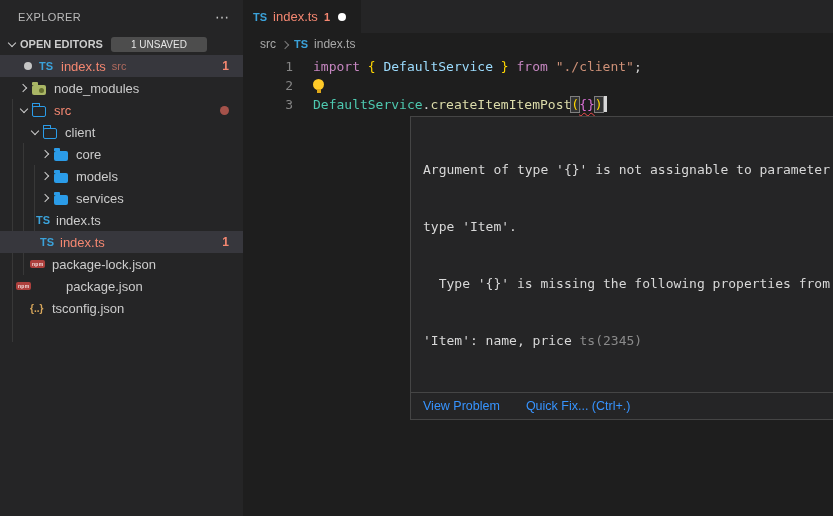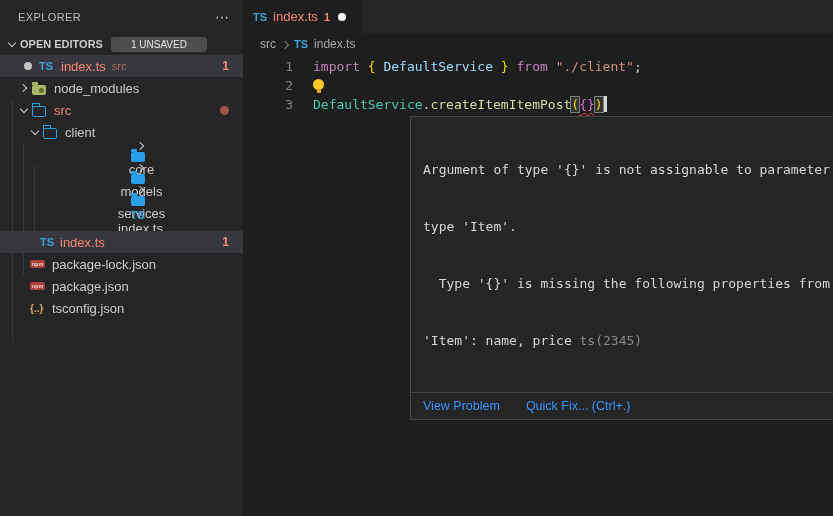--- a/index.html
+++ b/index.html
@@ -15,21 +15,21 @@
   .side-title .t { font-size:11px; color:#bbbbbb; letter-spacing:.4px; }
   .more { color:#c5c5c5; font-size:14px; cursor:pointer; }
 
   .sect-head { display:flex; align-items:center; height:22px; padding-left:4px;
     font-size:11px; font-weight:bold; color:#cccccc; }
   .badge-pill { margin-left:8px; background:#4d4d4d; color:#e6e6e6; font-size:10px;
     font-weight:normal; padding:2px 20px; border-radius:3px; }
 
   .row { position:relative; display:flex; align-items:center; height:22px; cursor:pointer; }
   .row.sel { background:#37373d; }
-  .lvl0 { padding-left:16px;text-align:center; } .lvl1 { padding-left:27px; } .lvl2 { padding-left:38px;flex-direction:column; }
+  .lvl0 { padding-left:16px;text-align:center; } .lvl1 { padding-left:27px; } .lvl2 { padding-left:38px; }
   .twistie { width:16px; flex:none; display:flex; align-items:center; justify-content:center; }
   .twistie::after { content:""; width:5px; height:5px;
     border-right:1.3px solid #cccccc; border-bottom:1.3px solid #cccccc;
     transform:rotate(-45deg); margin-left:-2px; }
   .twistie.down::after { transform:rotate(45deg); margin-top:-2px; margin-left:0; }
   .fic { width:20px; flex:none; display:flex; align-items:center; }
   .lbl { margin-left:2px; white-space:nowrap; }
   .err-text { color:#f48771; }
   .dim-detail { font-size:11px; color:#b06a5e; margin-left:6px; }
   .count-badge { position:absolute; right:14px; color:#f48771; font-size:12px; font-weight:bold; }
@@ -193,21 +193,21 @@
       <span class="count-badge">1</span>
     </div>
 
     <div class="row lvl0" style="padding-left:30px;">
       <span class="fic">
           <span class="npmico">npm</span>
         </span>
       <span class="lbl">package-lock.json</span>
     </div>
 
-    <div class="row lvl0" style="padding-left:30px;">
+    <div class="row lvl0" style="padding-left:16px;gap:28px;">
       <span class="fic">
           <span class="npmico">npm</span>
         </span>
       <span class="lbl">package.json</span>
     </div>
 
     <div class="row lvl0" style="padding-left:30px;">
       <span class="fic">
           <span class="bracesico">{..}</span>
         </span>

